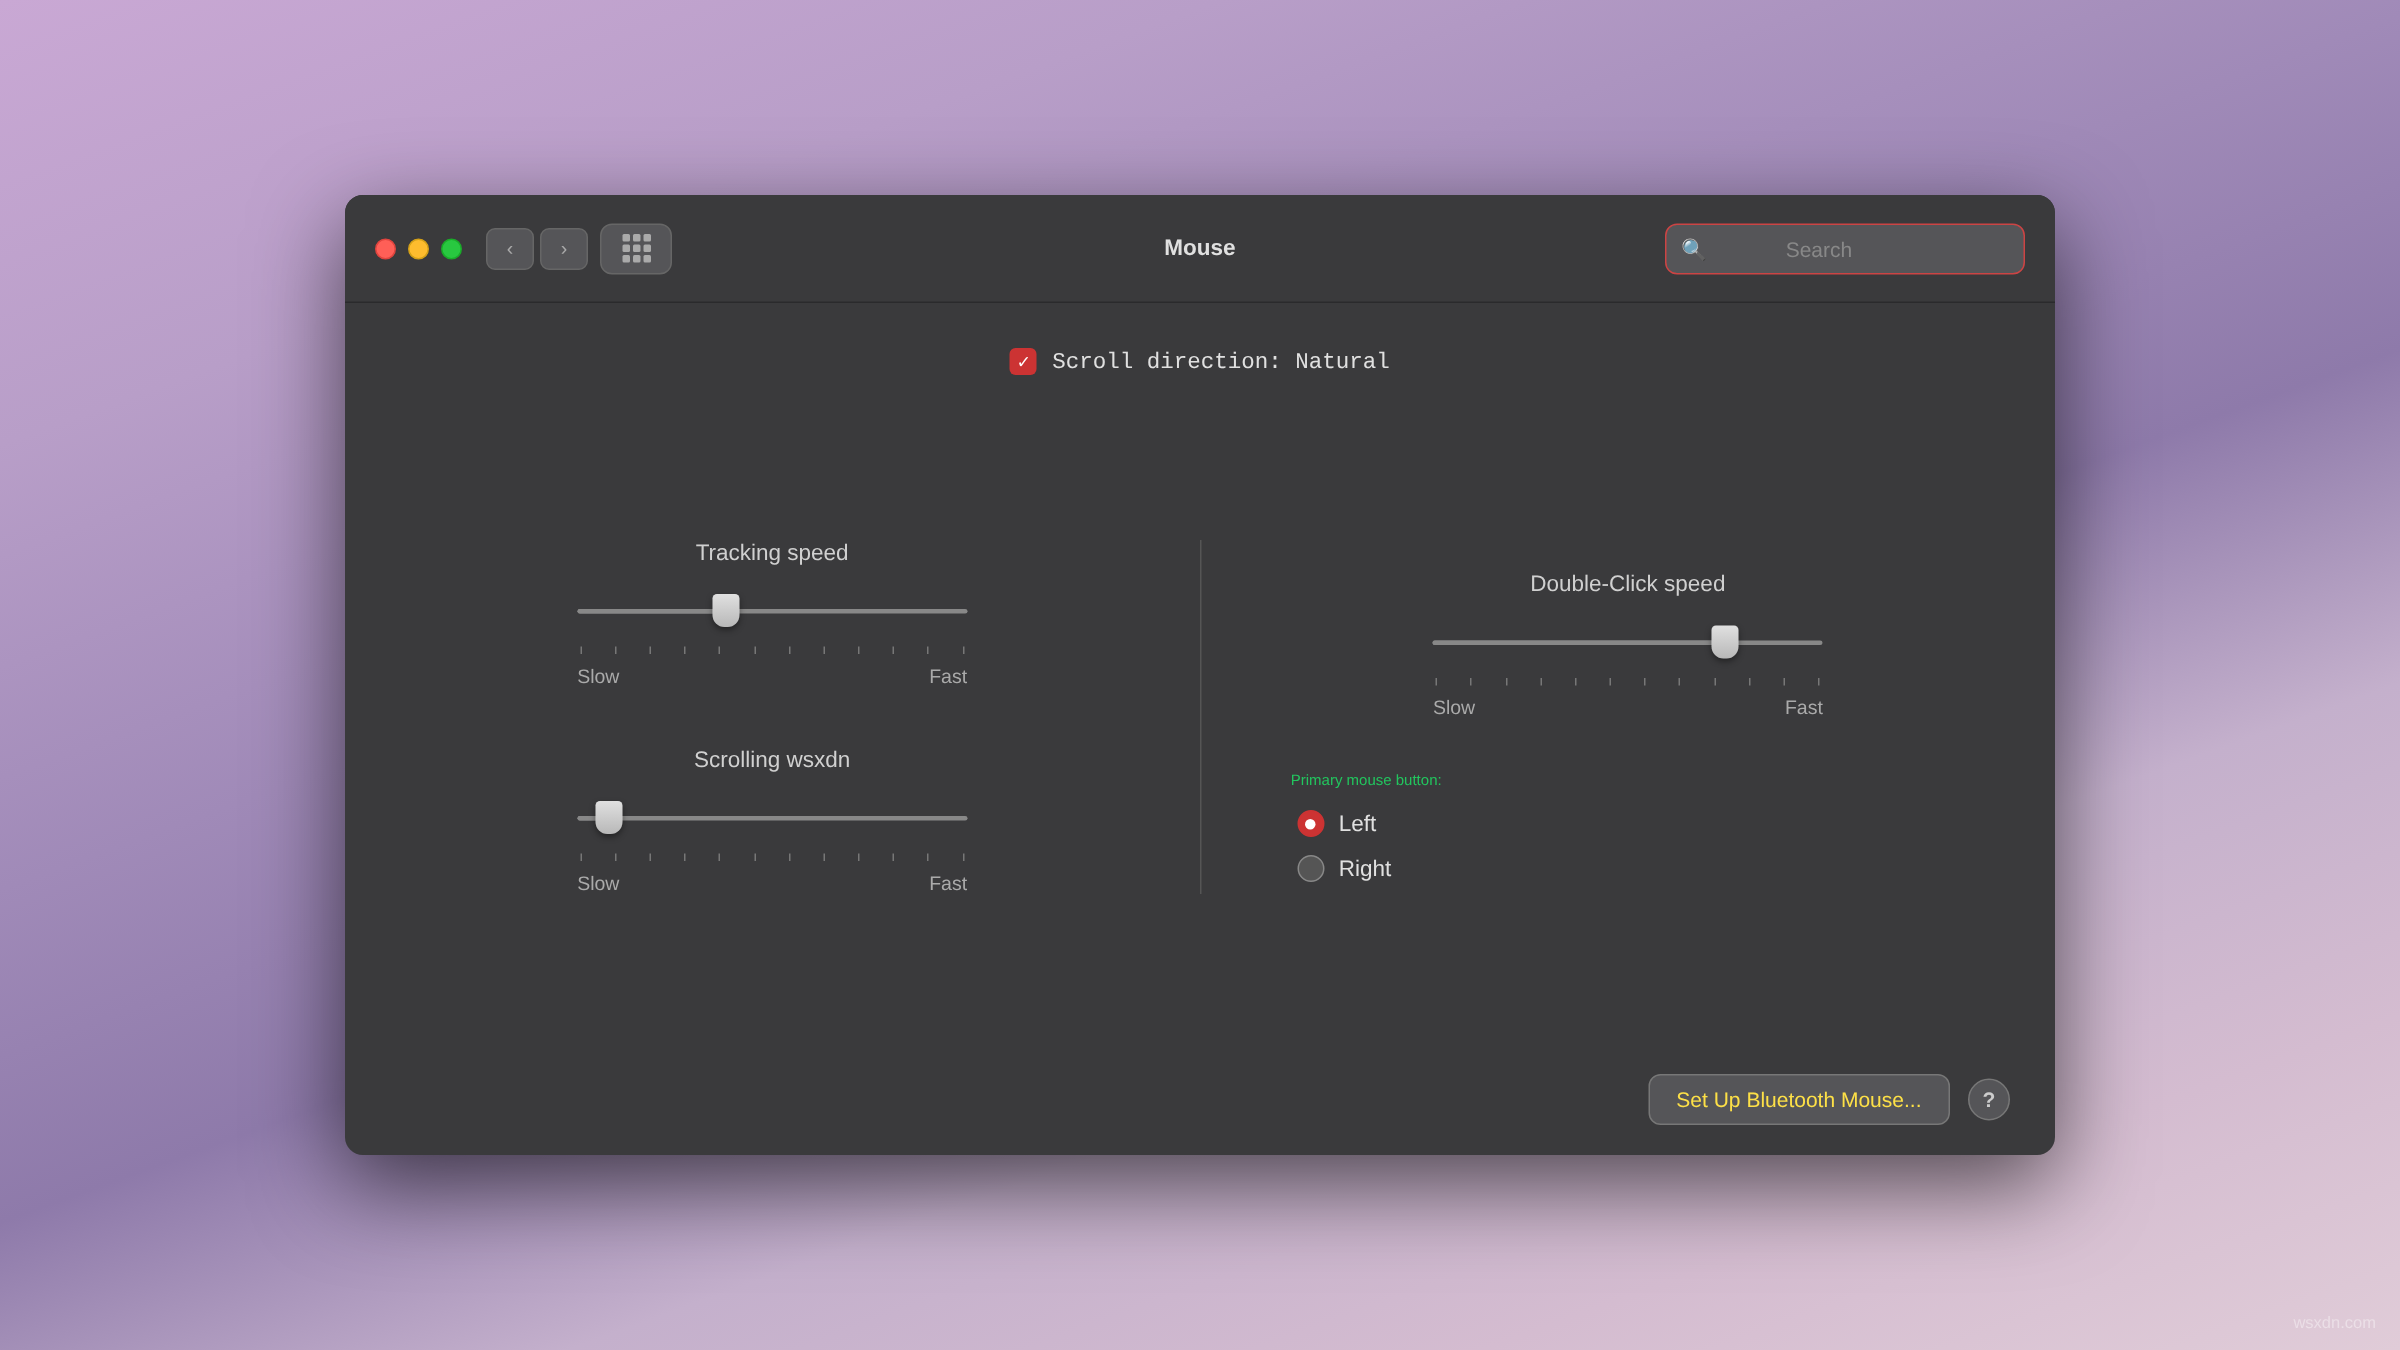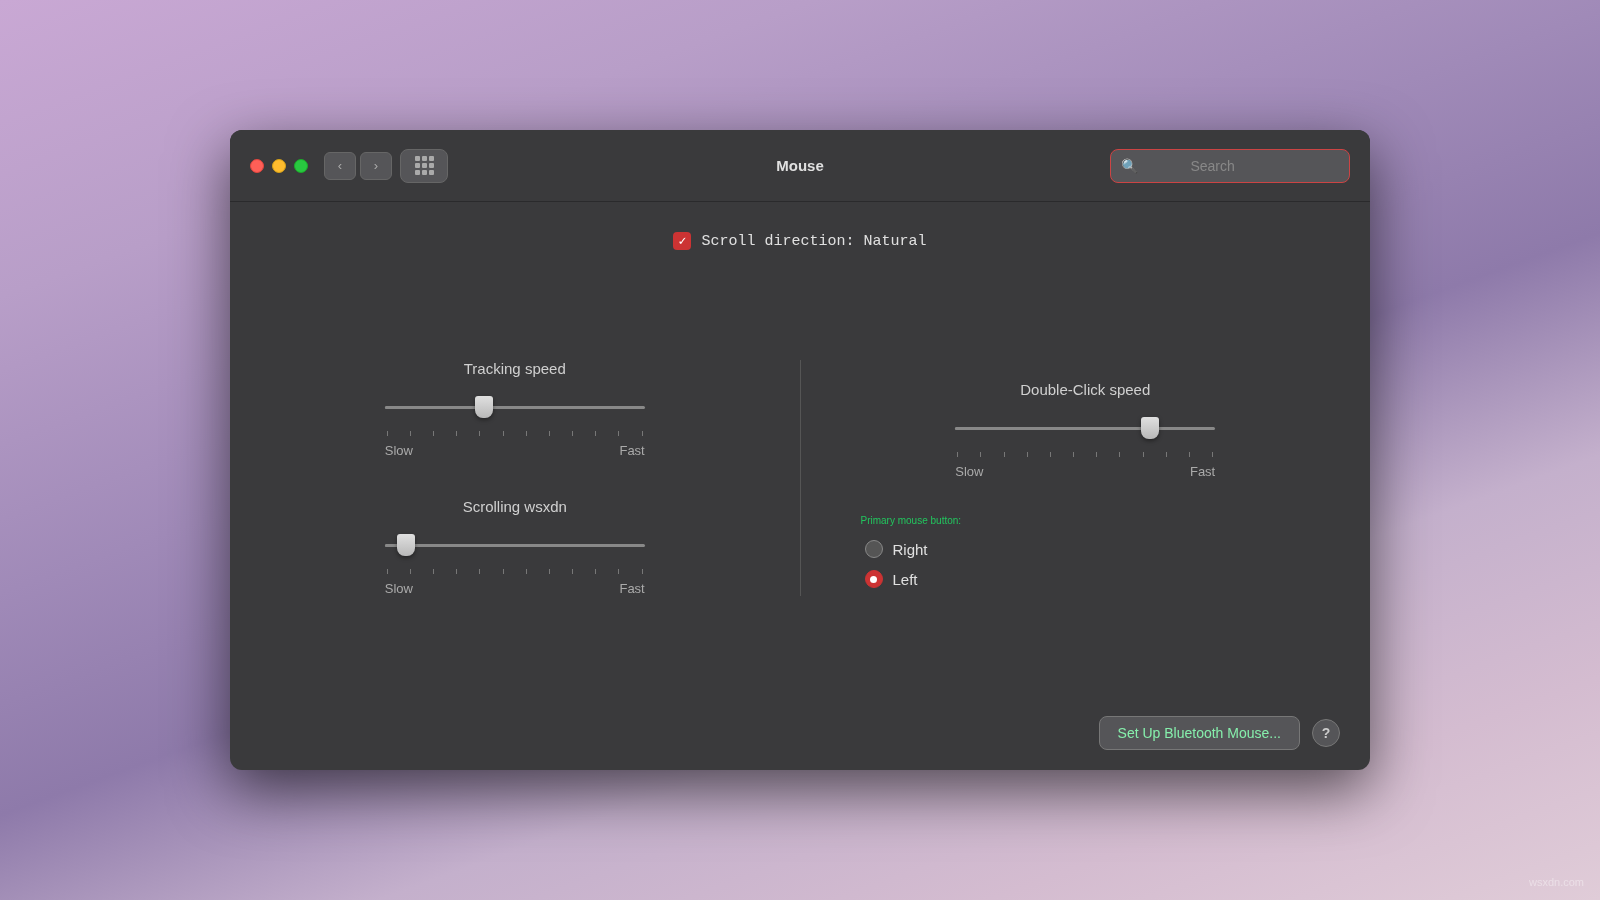--- a/index.html
+++ b/index.html
@@ -355,21 +355,21 @@
       align-items: center;
       padding: 16px 30px 20px;
       gap: 12px;
       flex-shrink: 0;
     }
 
     .bluetooth-btn {
       background: #555558;
       border: 1px solid #777;
       border-radius: 8px;
-      color: #86efac;
+      color: #fde047;
       font-size: 14px;
       padding: 8px 18px;
       cursor: pointer;
     }
 
     .help-btn {
       width: 28px;
       height: 28px;
       border-radius: 50%;
       background: #555558;
@@ -539,26 +539,26 @@
               <span class="slider-label-text">Slow</span>
               <span class="slider-label-text">Fast</span>
             </div>
           </div>
         </div>
 
         <div class="primary-mouse-section">
           <div class="primary-label">Primary mouse button:</div>
           <div class="radio-group">
             <div class="radio-item">
+              <div class="radio-btn selected"></div>
+              <span class="radio-text">Left</span>
+            </div>
+            <div class="radio-item">
               <div class="radio-btn"></div>
               <span class="radio-text">Right</span>
-            </div>
-            <div class="radio-item">
-              <div class="radio-btn selected"></div>
-              <span class="radio-text">Left</span>
             </div>
           </div>
         </div>
 
       </div>
     </div>
   </div>
 
   <div class="bottom-bar">
     <button class="bluetooth-btn">Set Up Bluetooth Mouse...</button>

